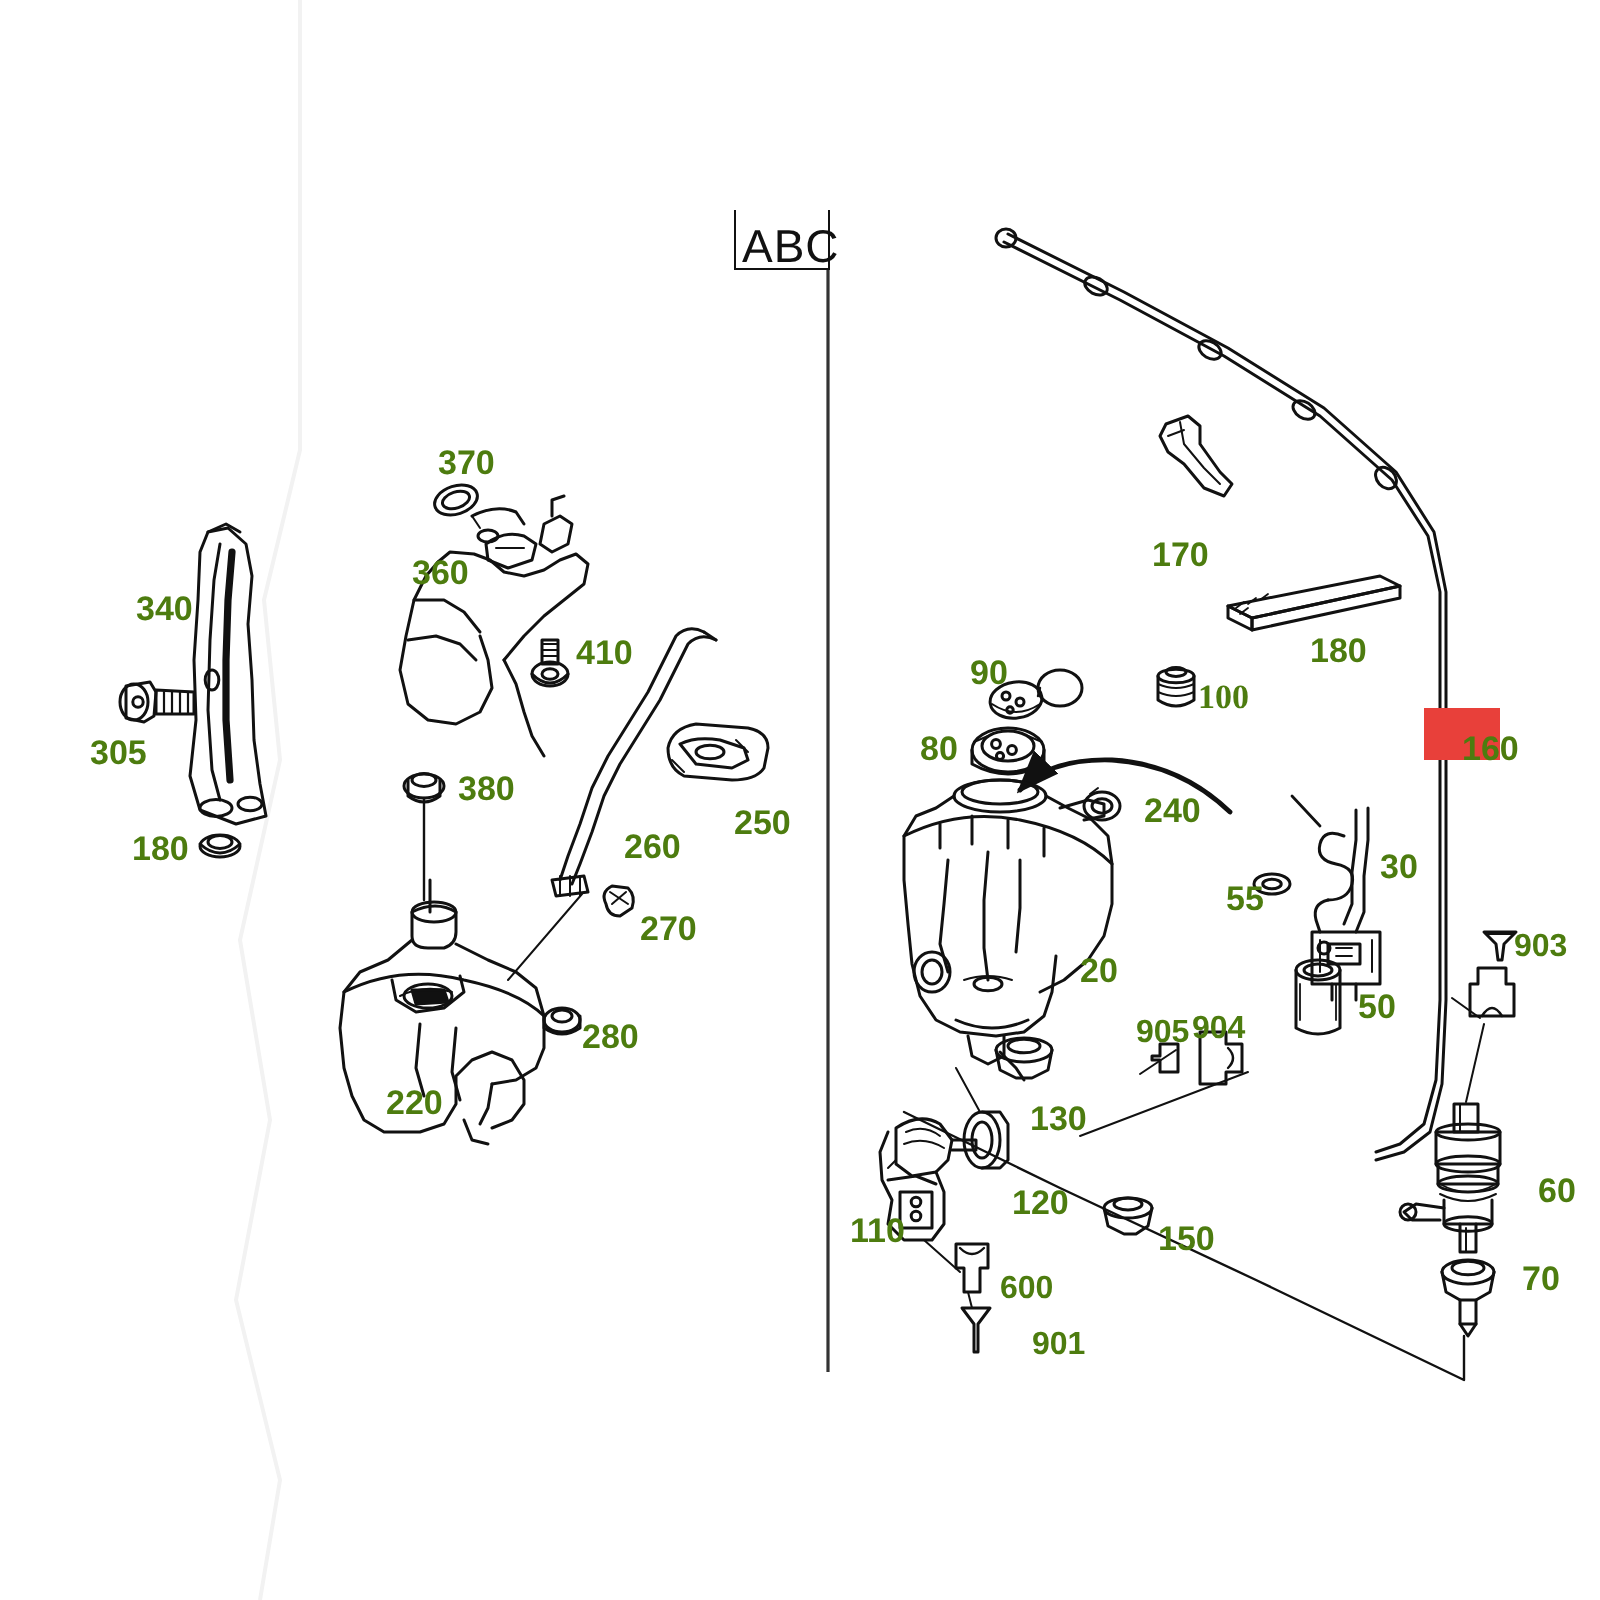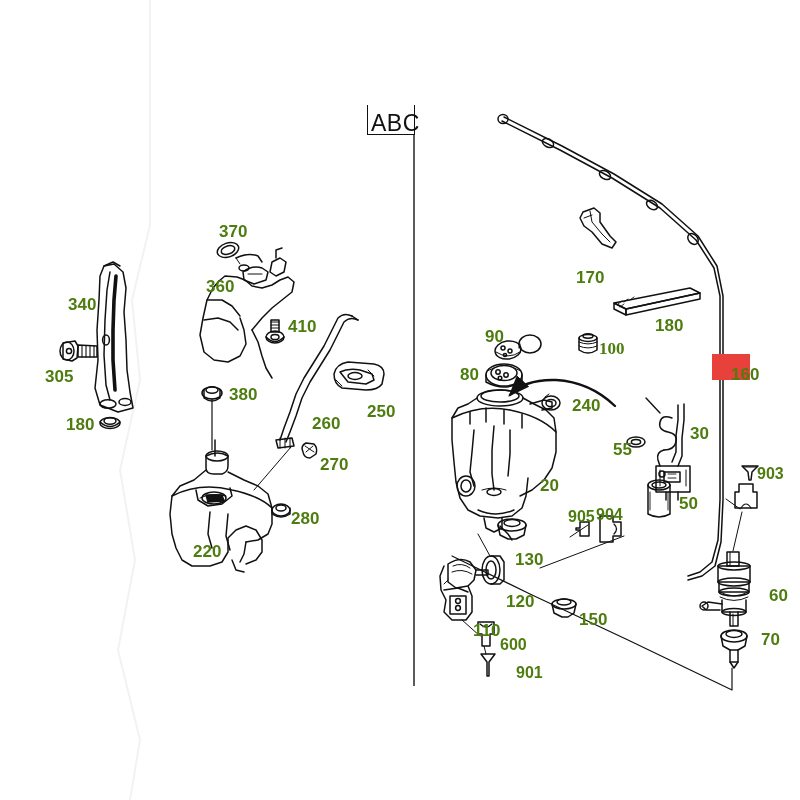--- a/index.html
+++ b/index.html
@@ -370,18 +370,18 @@
   <div class="lbl" style="left:690px; top:425px;">30</div>
   <div class="lbl" style="left:679px; top:495px;">50</div>
   <div class="lbl sm" style="left:757px; top:466px;">903</div>
   <div class="lbl sm" style="left:789px; top:492px;padding-left:12px;">902</div>
   <div class="lbl" style="left:769px; top:587px;">60</div>
   <div class="lbl" style="left:761px; top:631px;">70</div>
   <div class="lbl sm" style="left:568px; top:509px;">905</div>
   <div class="lbl sm" style="left:596px; top:507px;">904</div>
   <div class="lbl" style="left:515px; top:551px;">130</div>
   <div class="lbl" style="left:506px; top:593px;">120</div>
-  <div class="lbl" style="left:425px; top:622px;margin-left:48px;">110</div>
+  <div class="lbl" style="left:425px; top:607px;">110</div>
   <div class="lbl sm" style="left:500px; top:637px;">600</div>
   <div class="lbl sm" style="left:516px; top:665px;">901</div>
   <div class="lbl" style="left:579px; top:611px;">150</div>
 
 </div>
 
 </body></html>

